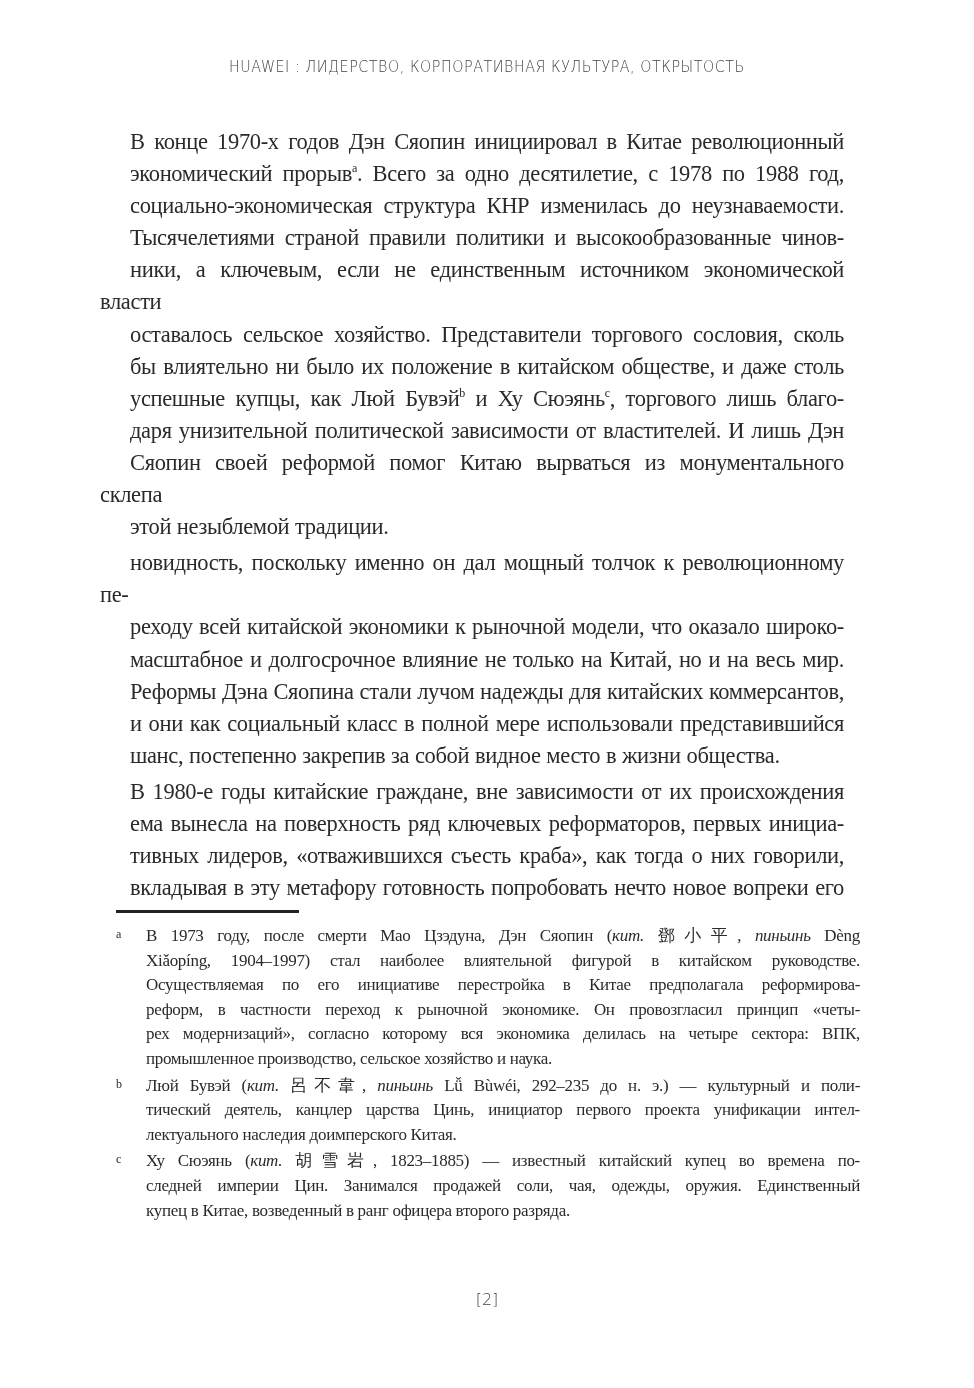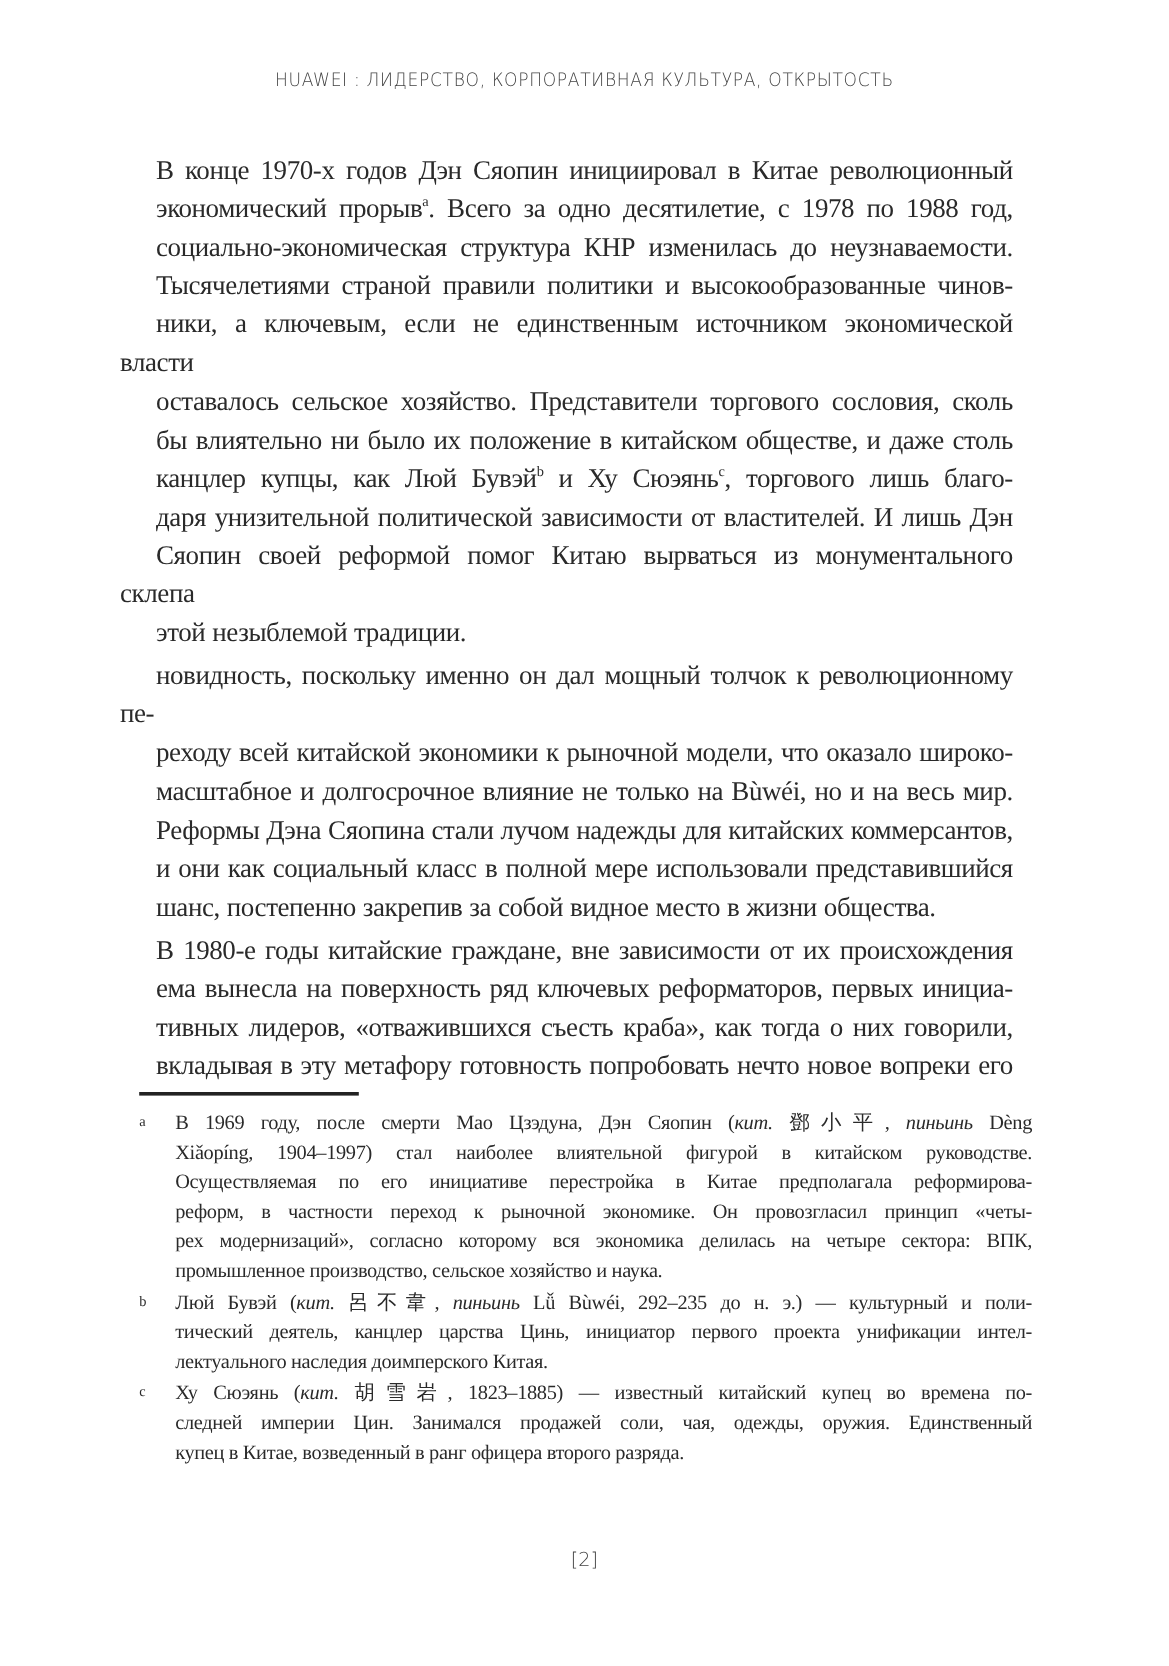--- a/index.html
+++ b/index.html
@@ -115,48 +115,48 @@
 
 <div class="body-text">
   <p>
     <span class="line">В конце 1970-х годов Дэн Сяопин инициировал в Китае революционный</span>
     <span class="line"><span>экономический прорыв</span><sup>a</sup><span>. Всего за одно десятилетие, с 1978 по 1988 год,</span></span>
     <span class="line">социально-экономическая структура КНР изменилась до неузнаваемости.</span>
     <span class="line">Тысячелетиями страной правили политики и высокообразованные чинов-</span>
     <span class="line">ники, а ключевым, если не единственным источником экономической власти</span>
     <span class="line">оставалось сельское хозяйство. Представители торгового сословия, сколь</span>
     <span class="line">бы влиятельно ни было их положение в китайском обществе, и даже столь</span>
-    <span class="line"><span>канцлер купцы, как Люй Бувэй</span><sup>b</sup><span> и Ху Сюэянь</span><sup>c</sup><span>, торгового лишь благо-</span></span>
+    <span class="line"><span>успешные купцы, как Люй Бувэй</span><sup>b</sup><span> и Ху Сюэянь</span><sup>c</sup><span>, торгового лишь благо-</span></span>
     <span class="line">даря унизительной политической зависимости от властителей. И лишь Дэн</span>
     <span class="line">Сяопин своей реформой помог Китаю вырваться из монументального склепа</span>
     <span class="line last">этой незыблемой традиции.</span>
   </p>
   <p>
     <span class="line">новидность, поскольку именно он дал мощный толчок к революционному пе-</span>
     <span class="line">реходу всей китайской экономики к рыночной модели, что оказало широко-</span>
-    <span class="line">масштабное и долгосрочное влияние не только на Bùwéi, но и на весь мир.</span>
+    <span class="line">масштабное и долгосрочное влияние не только на Китай, но и на весь мир.</span>
     <span class="line">Реформы Дэна Сяопина стали лучом надежды для китайских коммерсантов,</span>
     <span class="line">и они как социальный класс в полной мере использовали представившийся</span>
     <span class="line last">шанс, постепенно закрепив за собой видное место в жизни общества.</span>
   </p>
   <p>
     <span class="line">В 1980-е годы китайские граждане, вне зависимости от их происхождения</span>
     <span class="line">ема вынесла на поверхность ряд ключевых реформаторов, первых инициа-</span>
     <span class="line">тивных лидеров, «отважившихся съесть краба», как тогда о них говорили,</span>
     <span class="line">вкладывая в эту метафору готовность попробовать нечто новое вопреки его</span>
   </p>
 </div>
 
 <div class="rule"></div>
 
 <div class="footnotes">
   <div class="footnote">
     <span class="marker">a</span>
     <div class="text">
-      <span class="line"><span>В 1969 году, после смерти Мао Цзэдуна, Дэн Сяопин (</span><i>кит.</i><span> 鄧小平, </span><i>пиньинь</i><span> Dèng</span></span>
+      <span class="line"><span>В 1973 году, после смерти Мао Цзэдуна, Дэн Сяопин (</span><i>кит.</i><span> 鄧小平, </span><i>пиньинь</i><span> Dèng</span></span>
       <span class="line">Xiǎopíng, 1904–1997) стал наиболее влиятельной фигурой в китайском руководстве.</span>
       <span class="line">Осуществляемая по его инициативе перестройка в Китае предполагала реформирова-</span>
       <span class="line">реформ, в частности переход к рыночной экономике. Он провозгласил принцип «четы-</span>
       <span class="line">рех модернизаций», согласно которому вся экономика делилась на четыре сектора: ВПК,</span>
       <span class="line last">промышленное производство, сельское хозяйство и наука.</span>
     </div>
   </div>
   <div class="footnote">
     <span class="marker">b</span>
     <div class="text">

